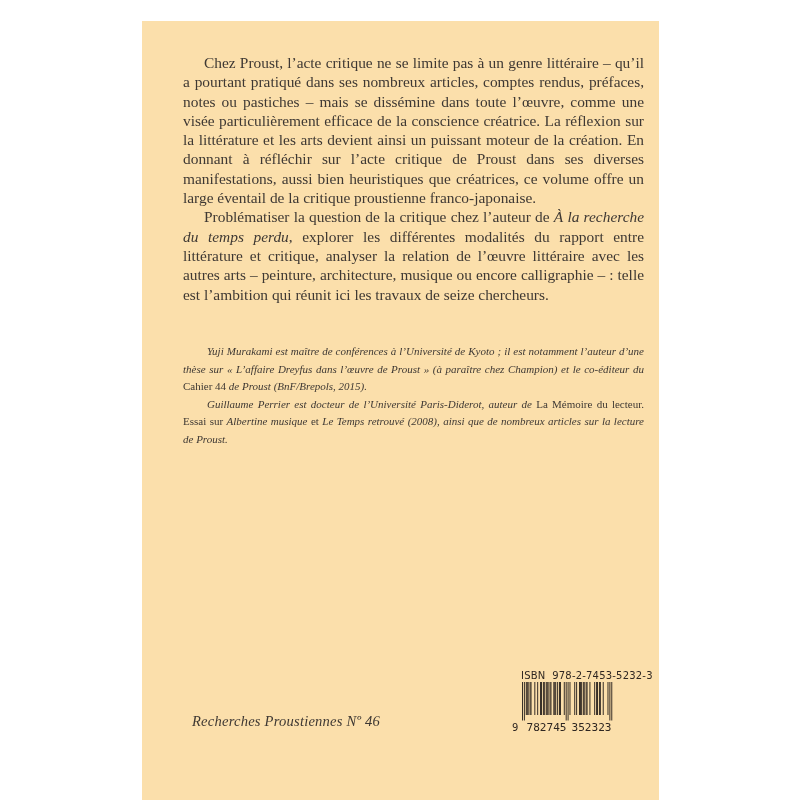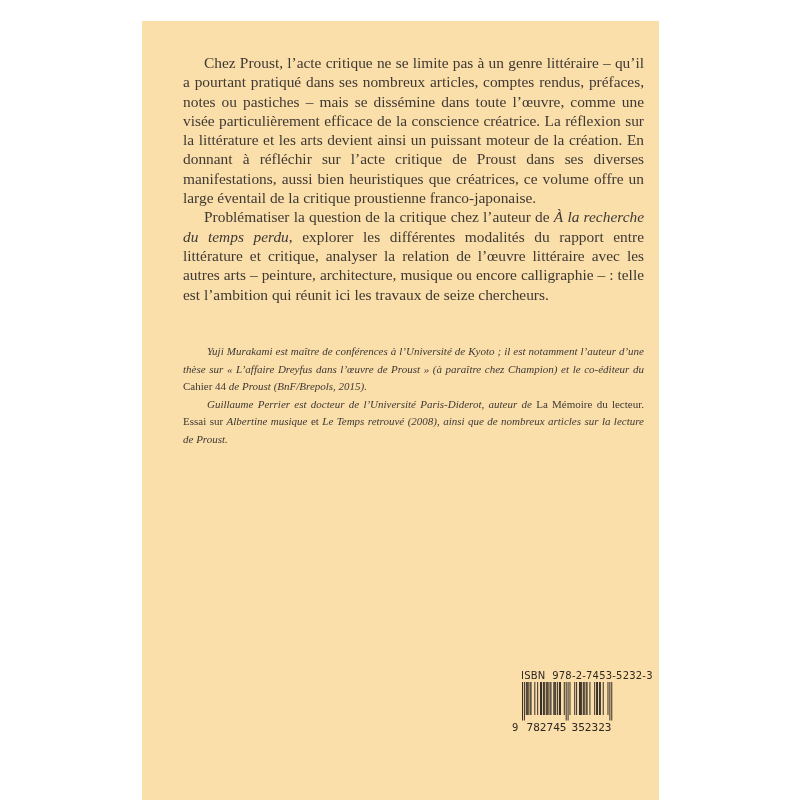--- a/index.html
+++ b/index.html
@@ -44,20 +44,21 @@
     <div class="blurb">
       <p><span class="run-normal">Chez Proust, l’acte critique ne se limite pas à un genre littéraire – qu’il a pourtant pratiqué dans ses nombreux articles, comptes rendus, préfaces, notes ou pastiches – mais se dissémine dans toute l’œuvre, comme une visée particulièrement efficace de la conscience créatrice. La réflexion sur la littérature et les arts devient ainsi un puissant moteur de la création. En donnant à réfléchir sur l’acte critique de Proust dans ses diverses manifestations, aussi bien heuristiques que créatrices, ce volume offre un large éventail de la critique proustienne franco-japonaise.</span></p>
       <p><span class="run-normal">Problématiser la question de la critique chez l’auteur de </span><span class="run-italic">À la recherche du temps perdu</span><span class="run-normal">, explorer les différentes modalités du rapport entre littérature et critique, analyser la relation de l’œuvre littéraire avec les autres arts – peinture, architecture, musique ou encore calligraphie – : telle est l’ambition qui réunit ici les travaux de seize chercheurs.</span></p>
     </div>
 
     <div class="bios">
       <p><span class="run-italic">Yuji Murakami est maître de conférences à l’Université de Kyoto ; il est notamment l’auteur d’une thèse sur « L’affaire Dreyfus dans l’œuvre de Proust » (à paraître chez Champion) et le co-éditeur du </span><span class="run-normal">Cahier 44</span><span class="run-italic"> de Proust (BnF/Brepols, 2015).</span></p>
       <p><span class="run-italic">Guillaume Perrier est docteur de l’Université Paris-Diderot, auteur de </span><span class="run-normal">La Mémoire du lecteur. Essai sur </span><span class="run-italic">Albertine musique</span><span class="run-normal"> et </span><span class="run-italic">Le Temps retrouvé (2008), ainsi que de nombreux articles sur la lecture de Proust.</span></p>
     </div>
 
+    <div class="collection">Recherches Proustiennes Nº 46</div>
 
     <div class="barcode">
       <div class="isbn-label">ISBN  978-2-7453-5232-3</div>
       <svg id="barcode-svg" width="115" height="56" viewBox="0 0 115 56">
           <rect x="12.00" y="0" width="0.95" height="38.5" fill="#2e2621"></rect>
           <rect x="13.90" y="0" width="0.95" height="38.5" fill="#2e2621"></rect>
           <rect x="15.80" y="0" width="0.95" height="33" fill="#2e2621"></rect>
           <rect x="16.75" y="0" width="0.95" height="33" fill="#2e2621"></rect>
           <rect x="17.70" y="0" width="0.95" height="33" fill="#2e2621"></rect>
           <rect x="19.60" y="0" width="0.95" height="33" fill="#2e2621"></rect>

